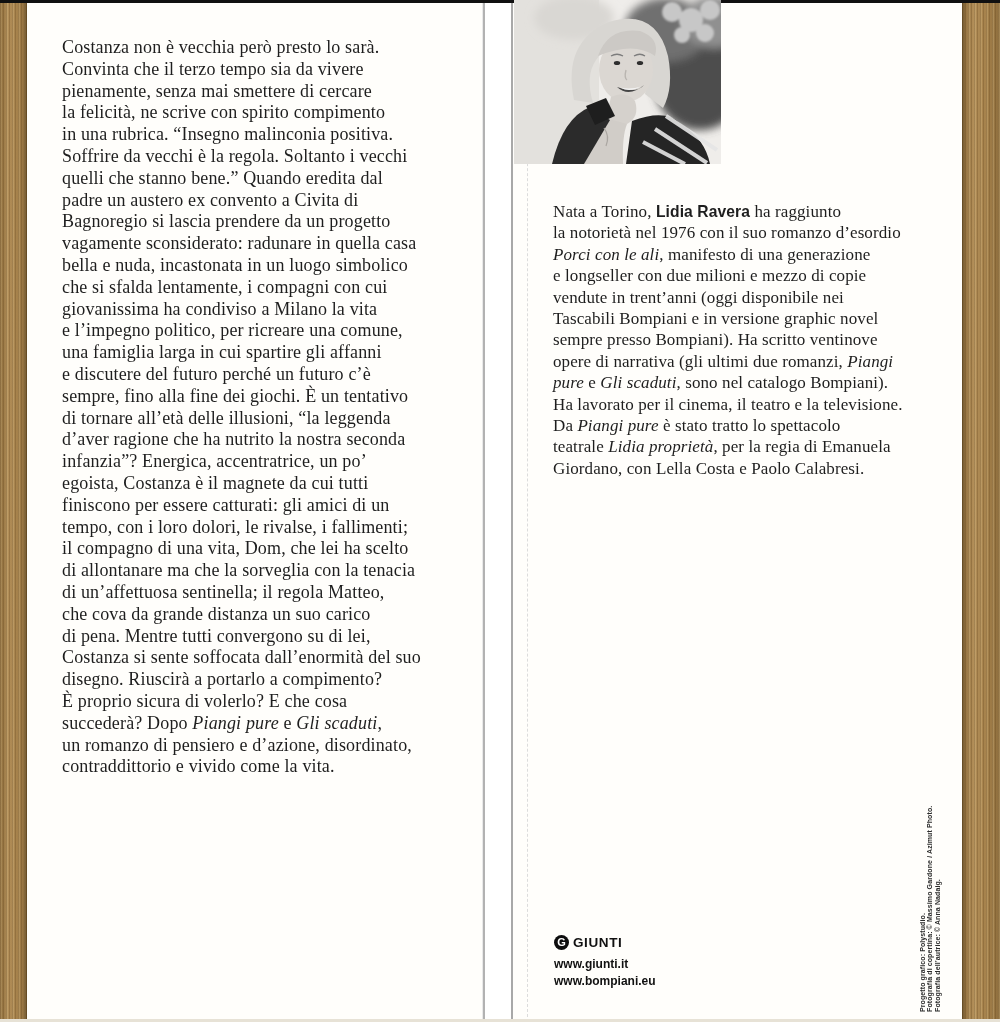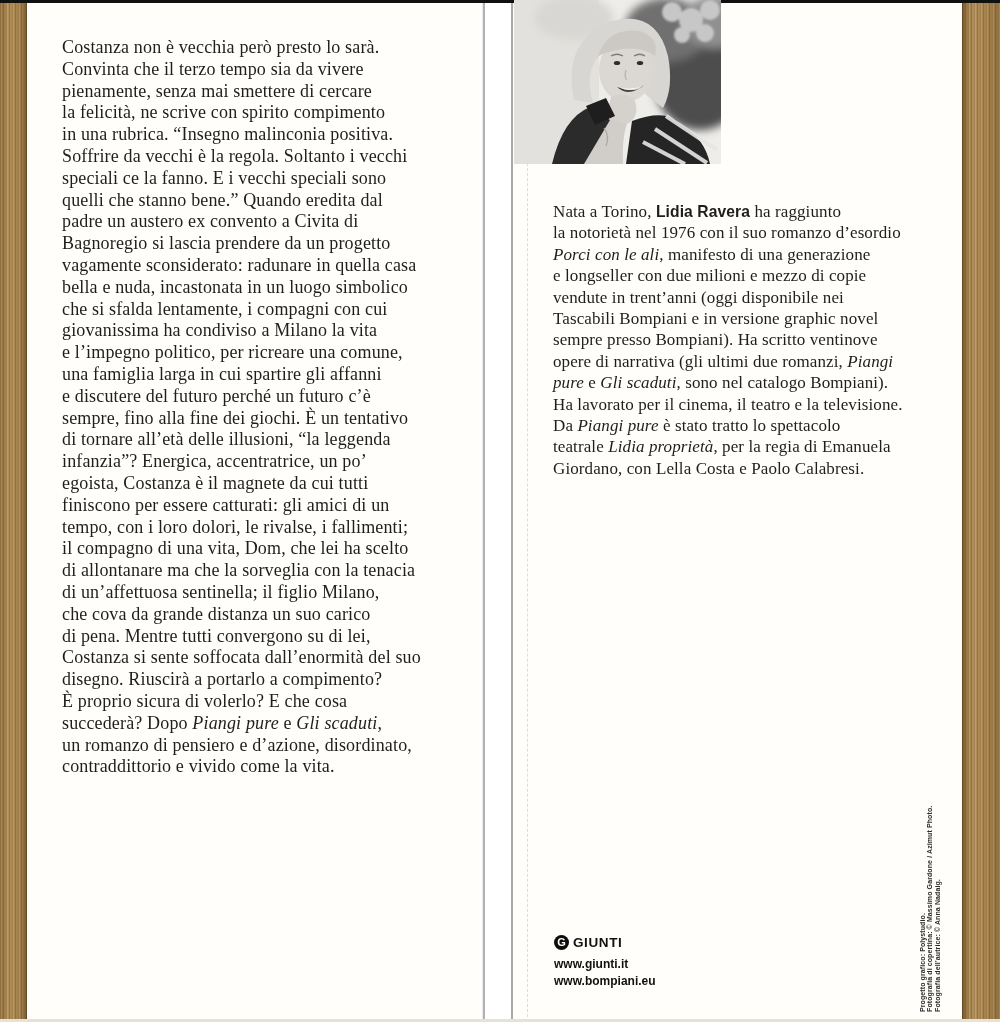--- a/index.html
+++ b/index.html
@@ -82,40 +82,40 @@
   <div class="top-line"></div>
   <div class="bottom-line"></div>
 
   <div class="flap-text">
       <div class="line">Costanza non è vecchia però presto lo sarà.</div>
       <div class="line">Convinta che il terzo tempo sia da vivere</div>
       <div class="line">pienamente, senza mai smettere di cercare</div>
       <div class="line">la felicità, ne scrive con spirito compimento</div>
       <div class="line">in una rubrica. “Insegno malinconia positiva.</div>
       <div class="line">Soffrire da vecchi è la regola. Soltanto i vecchi</div>
-      <div class="line">speciali ce la fanno. E i vecchi speciali sono</div>
       <div class="line">quelli che stanno bene.” Quando eredita dal</div>
       <div class="line">padre un austero ex convento a Civita di</div>
       <div class="line">Bagnoregio si lascia prendere da un progetto</div>
       <div class="line">vagamente sconsiderato: radunare in quella casa</div>
       <div class="line">bella e nuda, incastonata in un luogo simbolico</div>
       <div class="line">che si sfalda lentamente, i compagni con cui</div>
       <div class="line">giovanissima ha condiviso a Milano la vita</div>
       <div class="line">e l’impegno politico, per ricreare una comune,</div>
       <div class="line">una famiglia larga in cui spartire gli affanni</div>
       <div class="line">e discutere del futuro perché un futuro c’è</div>
       <div class="line">sempre, fino alla fine dei giochi. È un tentativo</div>
       <div class="line">di tornare all’età delle illusioni, “la leggenda</div>
+      <div class="line">d’aver ragione che ha nutrito la nostra seconda</div>
       <div class="line">infanzia”? Energica, accentratrice, un po’</div>
       <div class="line">egoista, Costanza è il magnete da cui tutti</div>
       <div class="line">finiscono per essere catturati: gli amici di un</div>
       <div class="line">tempo, con i loro dolori, le rivalse, i fallimenti;</div>
       <div class="line">il compagno di una vita, Dom, che lei ha scelto</div>
       <div class="line">di allontanare ma che la sorveglia con la tenacia</div>
-      <div class="line">di un’affettuosa sentinella; il figlio Milano,</div>
+      <div class="line">di un’affettuosa sentinella; il regola Matteo,</div>
       <div class="line">che cova da grande distanza un suo carico</div>
       <div class="line">di pena. Mentre tutti convergono su di lei,</div>
       <div class="line">Costanza si sente soffocata dall’enormità del suo</div>
       <div class="line">disegno. Riuscirà a portarlo a compimento?</div>
       <div class="line">È proprio sicura di volerlo? E che cosa</div>
       <div class="line">succederà? Dopo <i>Piangi pure</i> e <i>Gli scaduti</i>,</div>
       <div class="line">un romanzo di pensiero e d’azione, disordinato,</div>
       <div class="line">contraddittorio e vivido come la vita.</div>
     </div>
 

